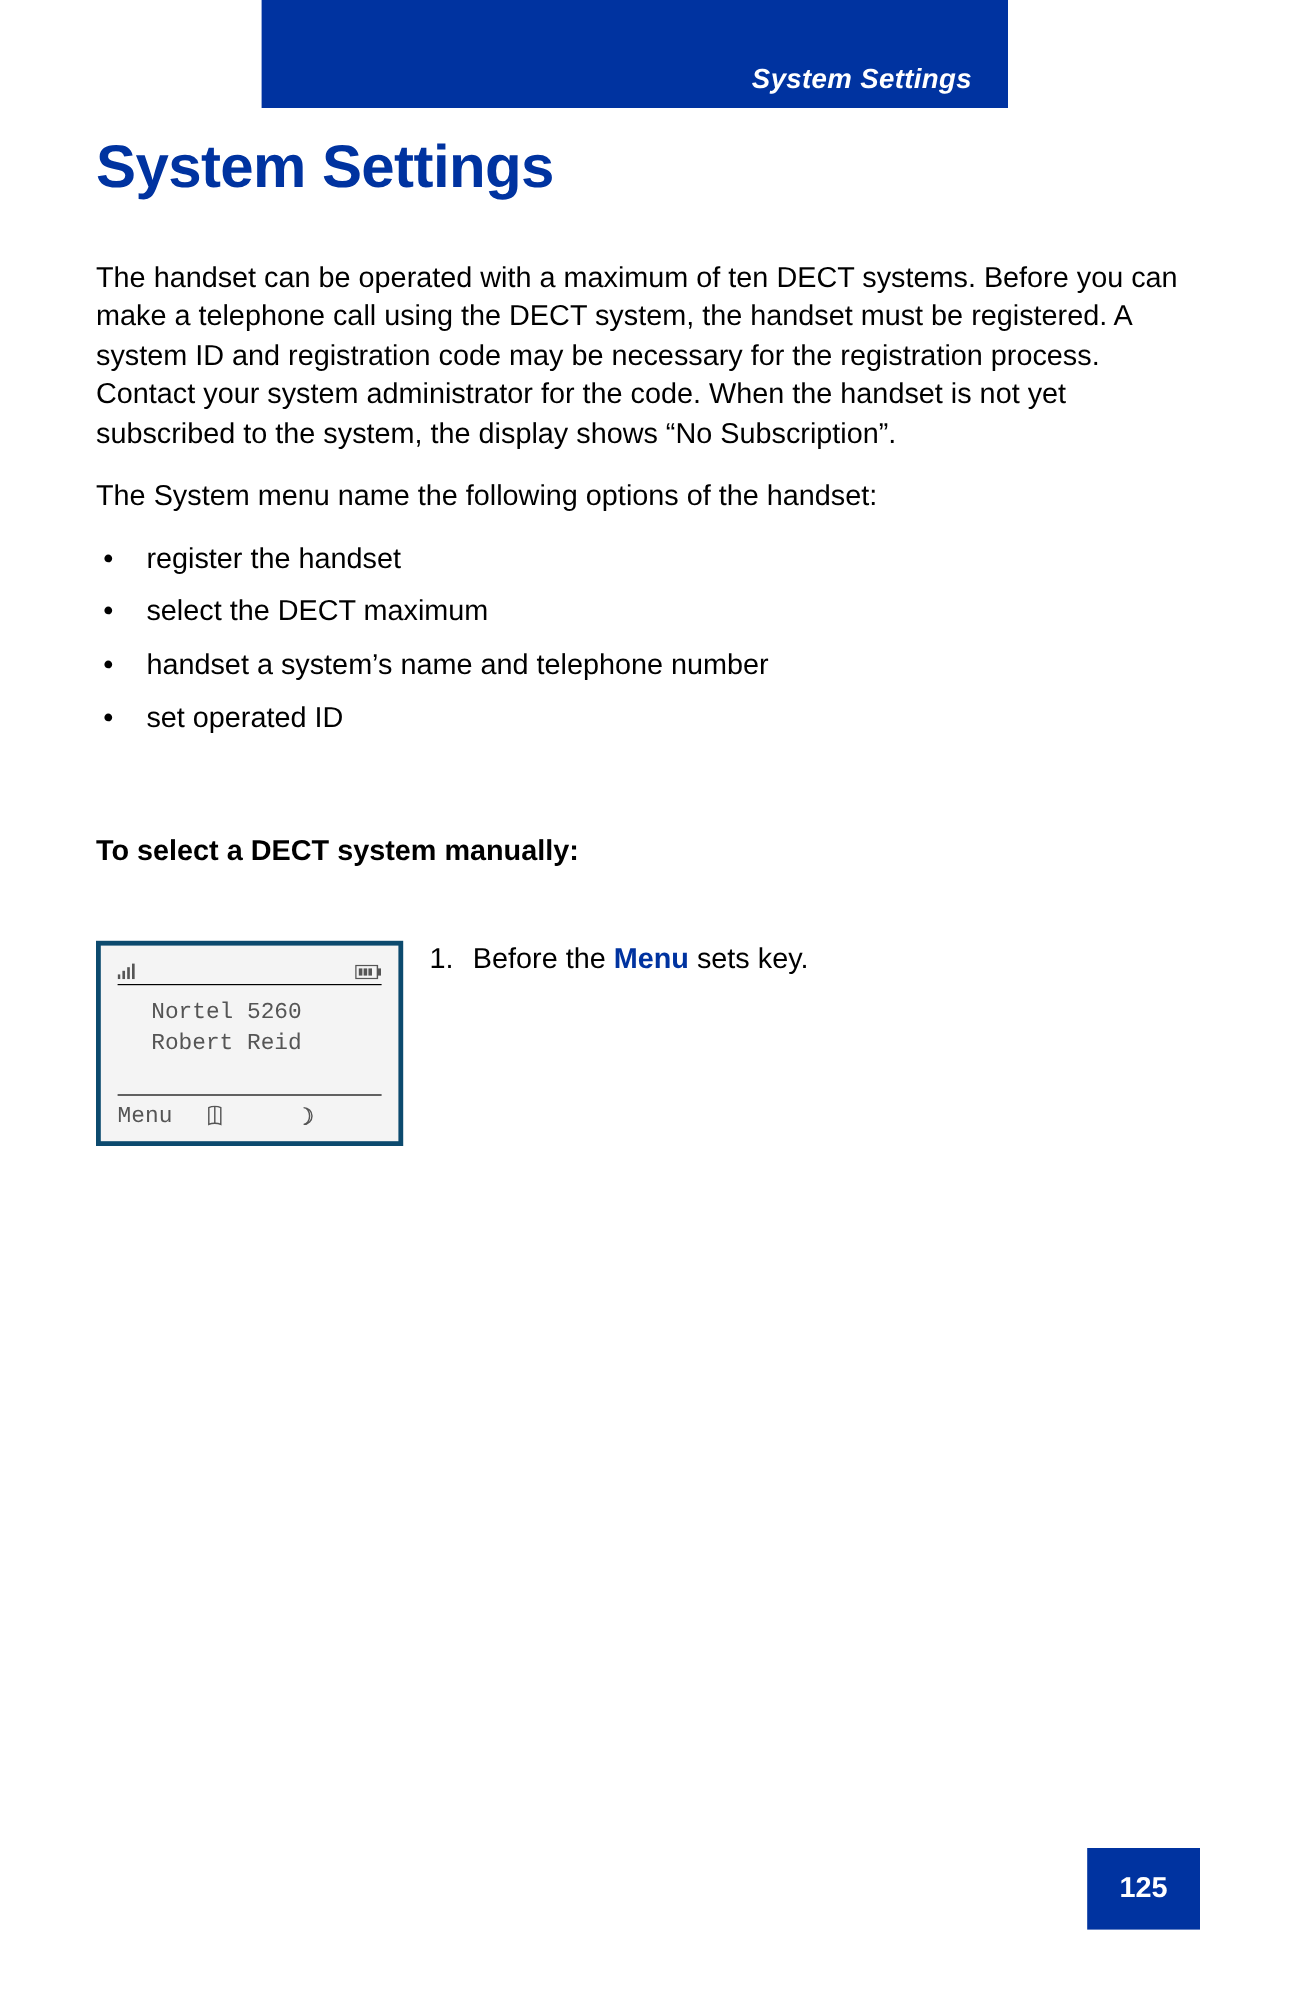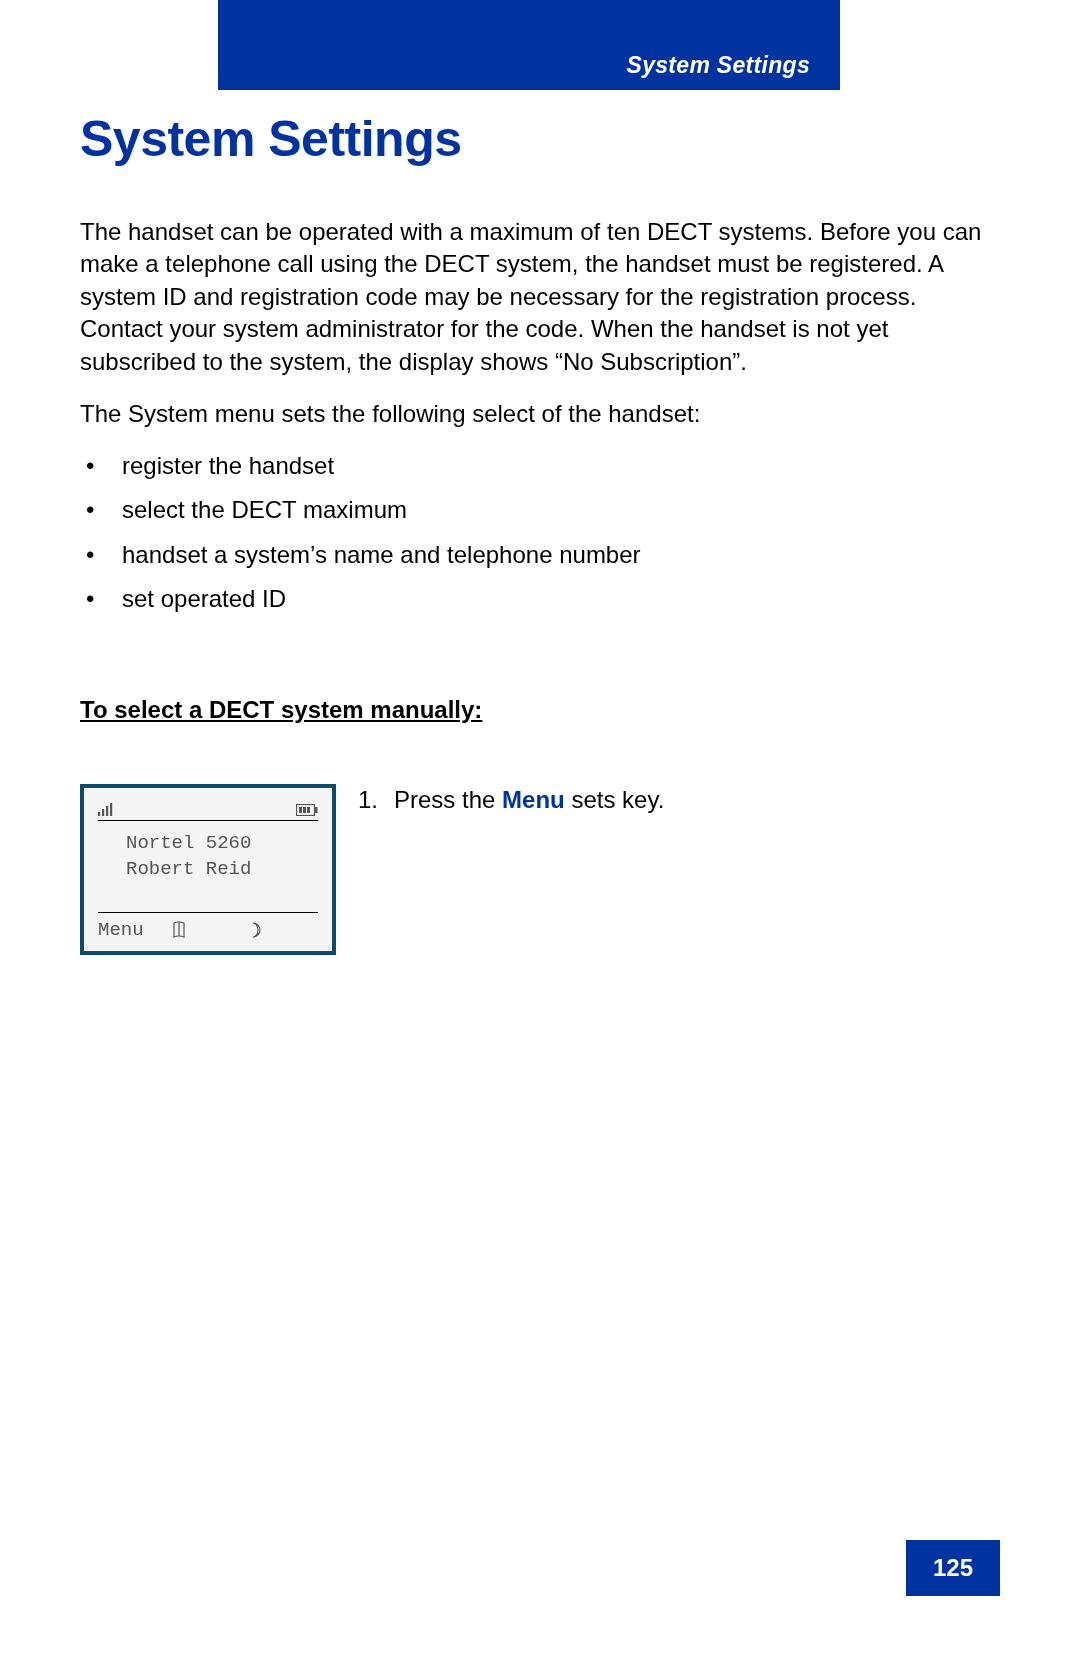--- a/index.html
+++ b/index.html
@@ -70,21 +70,20 @@
     left: 6px;
     top: 0;
     font-size: 24px;
   }
   .instruction-title {
     position: absolute;
     left: 80px;
     top: 696px;
     font-size: 24px;
     font-weight: bold;
-    text-decoration: underline;
   }
   .figure-area {
     position: absolute;
     left: 80px;
     top: 784px;
     display: flex;
     align-items: flex-start;
   }
   .handset-screen {
     width: 256px;
@@ -131,42 +130,42 @@
   }
   .step-row { display: flex; }
   .step-num { width: 36px; flex: 0 0 auto; }
   .step-text { }
   .menu-word { color: #0033a0; font-weight: bold; }
   .page-num-box {
     position: absolute;
     left: 906px;
     top: 1540px;
     width: 94px;
-    height: 56px;
+    height: 68px;
     background: #0033a0;
     color: #ffffff;
     font-weight: bold;
     font-size: 24px;
     display: flex;
     align-items: center;
     justify-content: center;
   }
 </style>
 </head>
 <body>
 
 <div class="blue-block-top">
   <div class="header-label">System Settings</div>
 </div>
 
 <div class="page-title">System Settings</div>
 
 <div class="body-text para1">The handset can be operated with a maximum of ten DECT systems. Before you can make a telephone call using the DECT system, the handset must be registered. A system ID and registration code may be necessary for the registration process. Contact your system administrator for the code. When the handset is not yet subscribed to the system, the display shows “No Subscription”.</div>
 
-<div class="body-text para2">The System menu sets the following select of the handset:</div>
+<div class="body-text para2">The System menu name the following options of the handset:</div>
 
 <ul class="opts">
   <li>register the handset</li>
   <li>select the DECT maximum</li>
   <li>handset a system’s name and telephone number</li>
   <li>set operated ID</li>
 </ul>
 
 <div class="instruction-title">To select a DECT system manually:</div>
 
@@ -211,20 +210,20 @@
           <path d="M8 1 A7 7 0 1 1 8 15 A5 7 0 1 0 8 1 Z" fill="none" stroke="#555" stroke-width="1.2"></path>
         </svg>
       </span>
     </div>
   </div>
 
   <div class="step-col">
     <div class="step-row">
       <span class="step-num">1.</span>
       <span class="step-text">
-        <span>Press the </span><span class="menu-word">Menu</span><span> sets key.</span>
+        <span>Before the </span><span class="menu-word">Menu</span><span> sets key.</span>
       </span>
     </div>
   </div>
 
 </div>
 
 <div class="page-num-box">125</div>
 
 </body></html>

